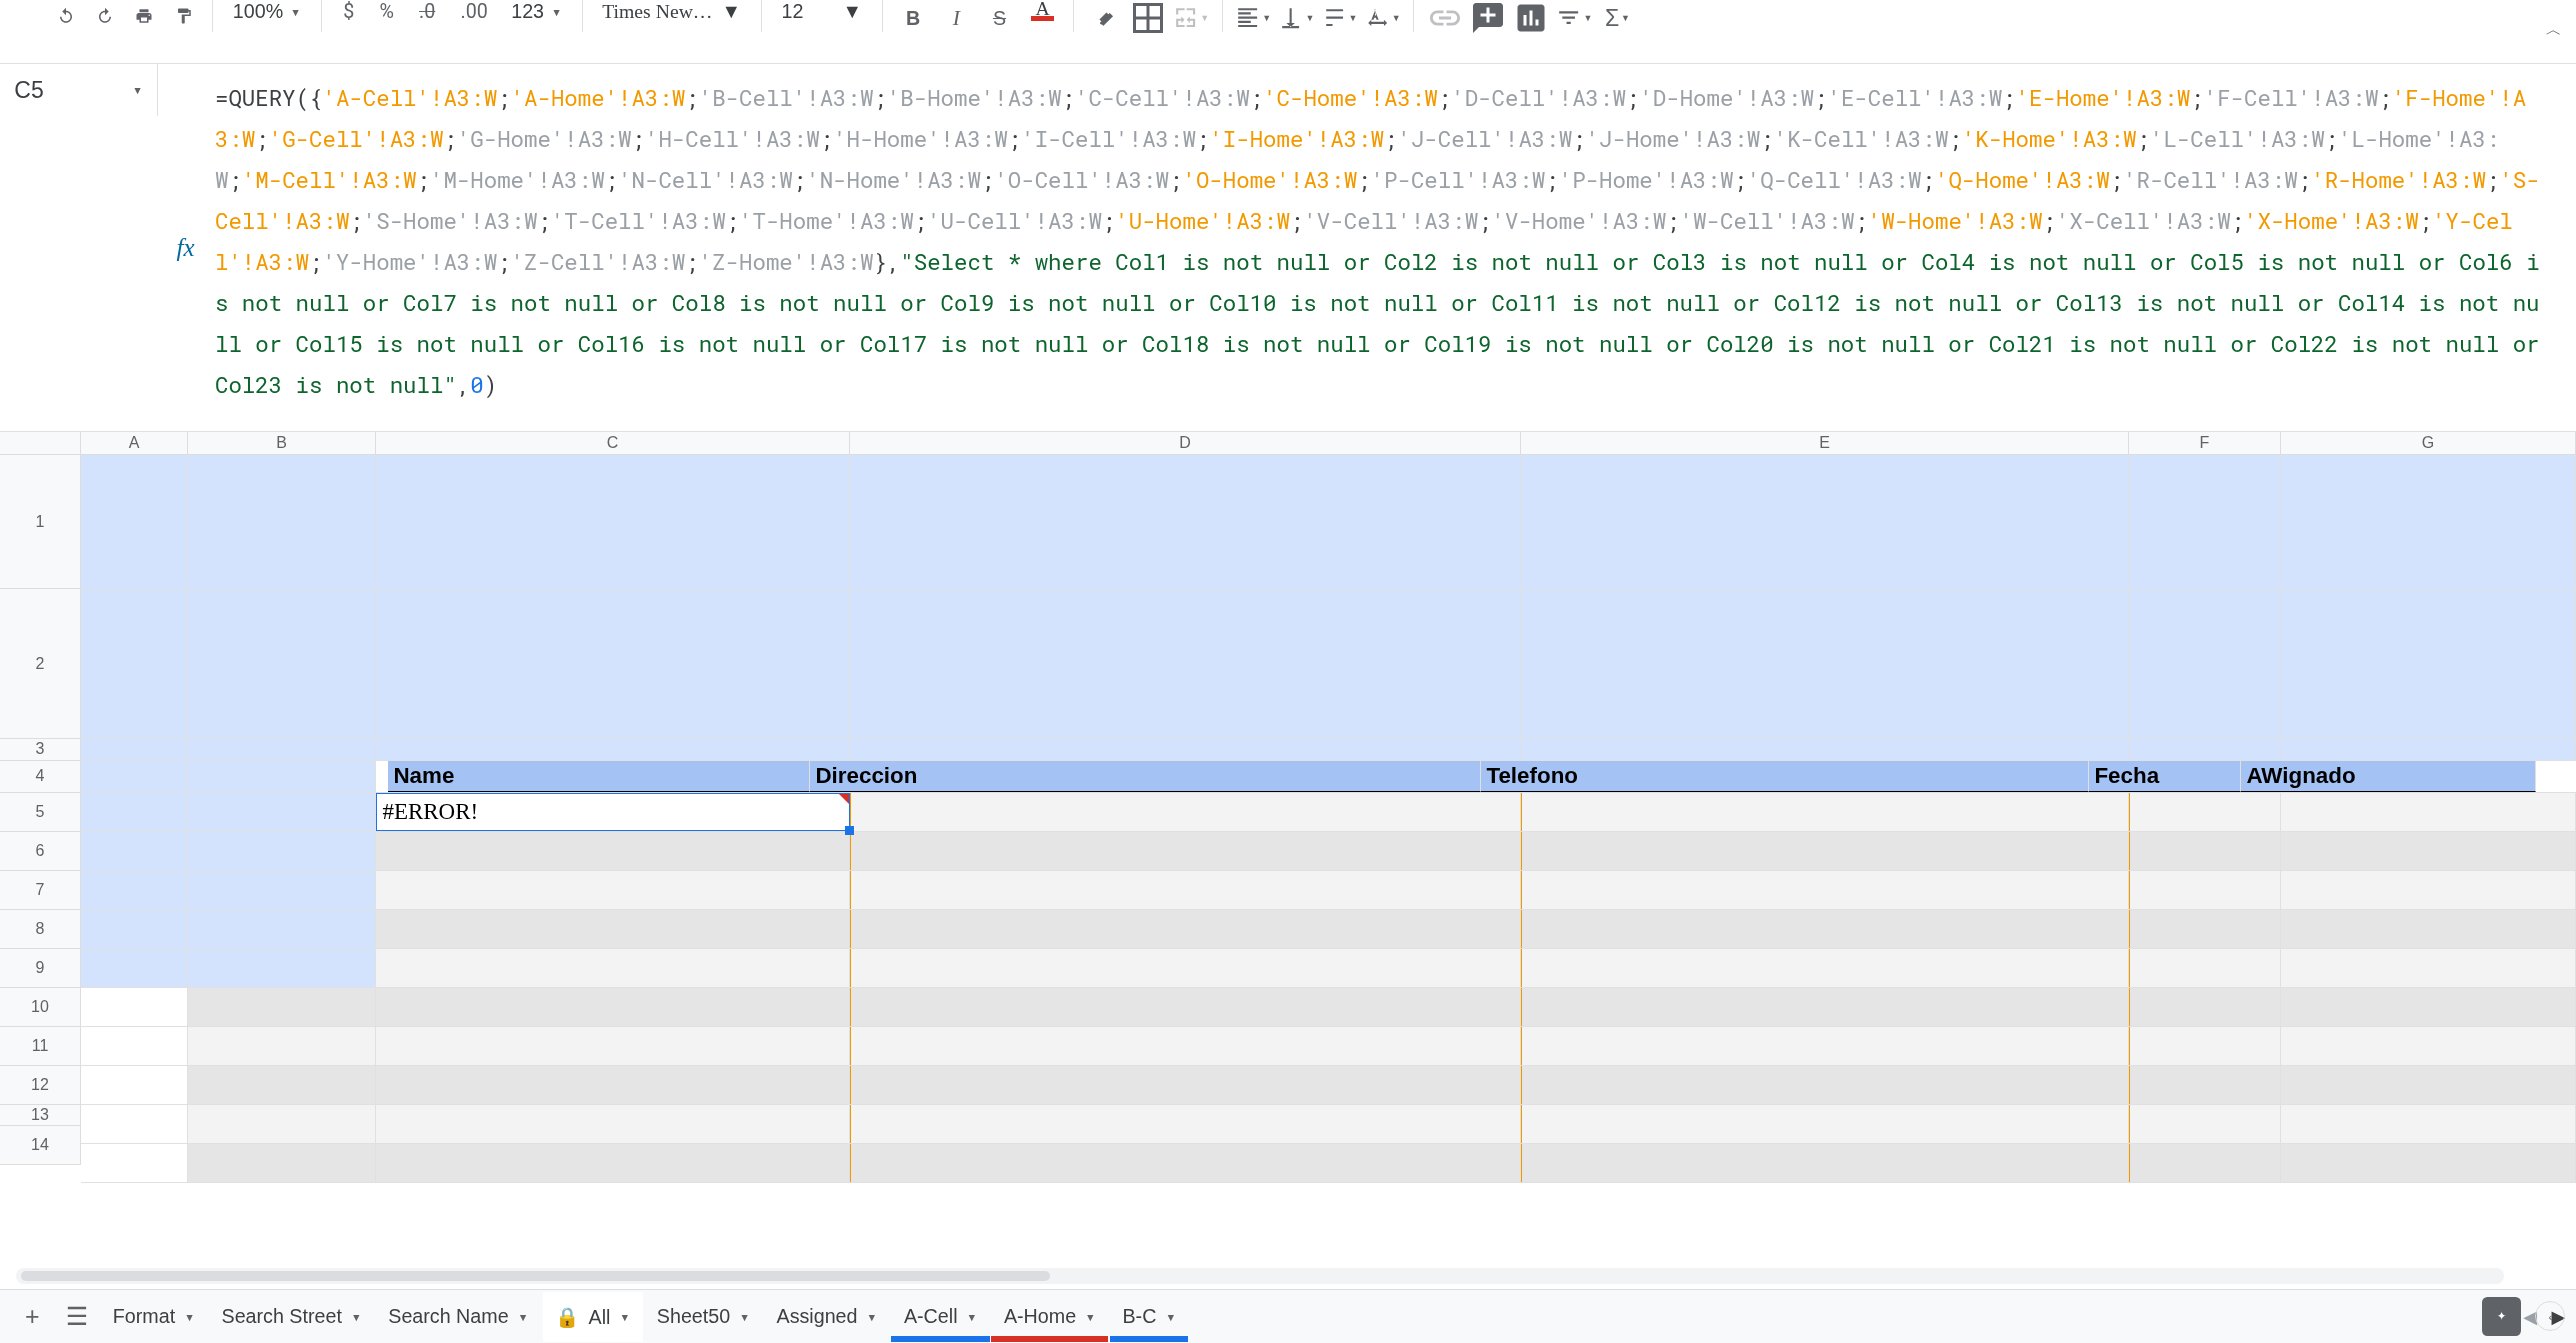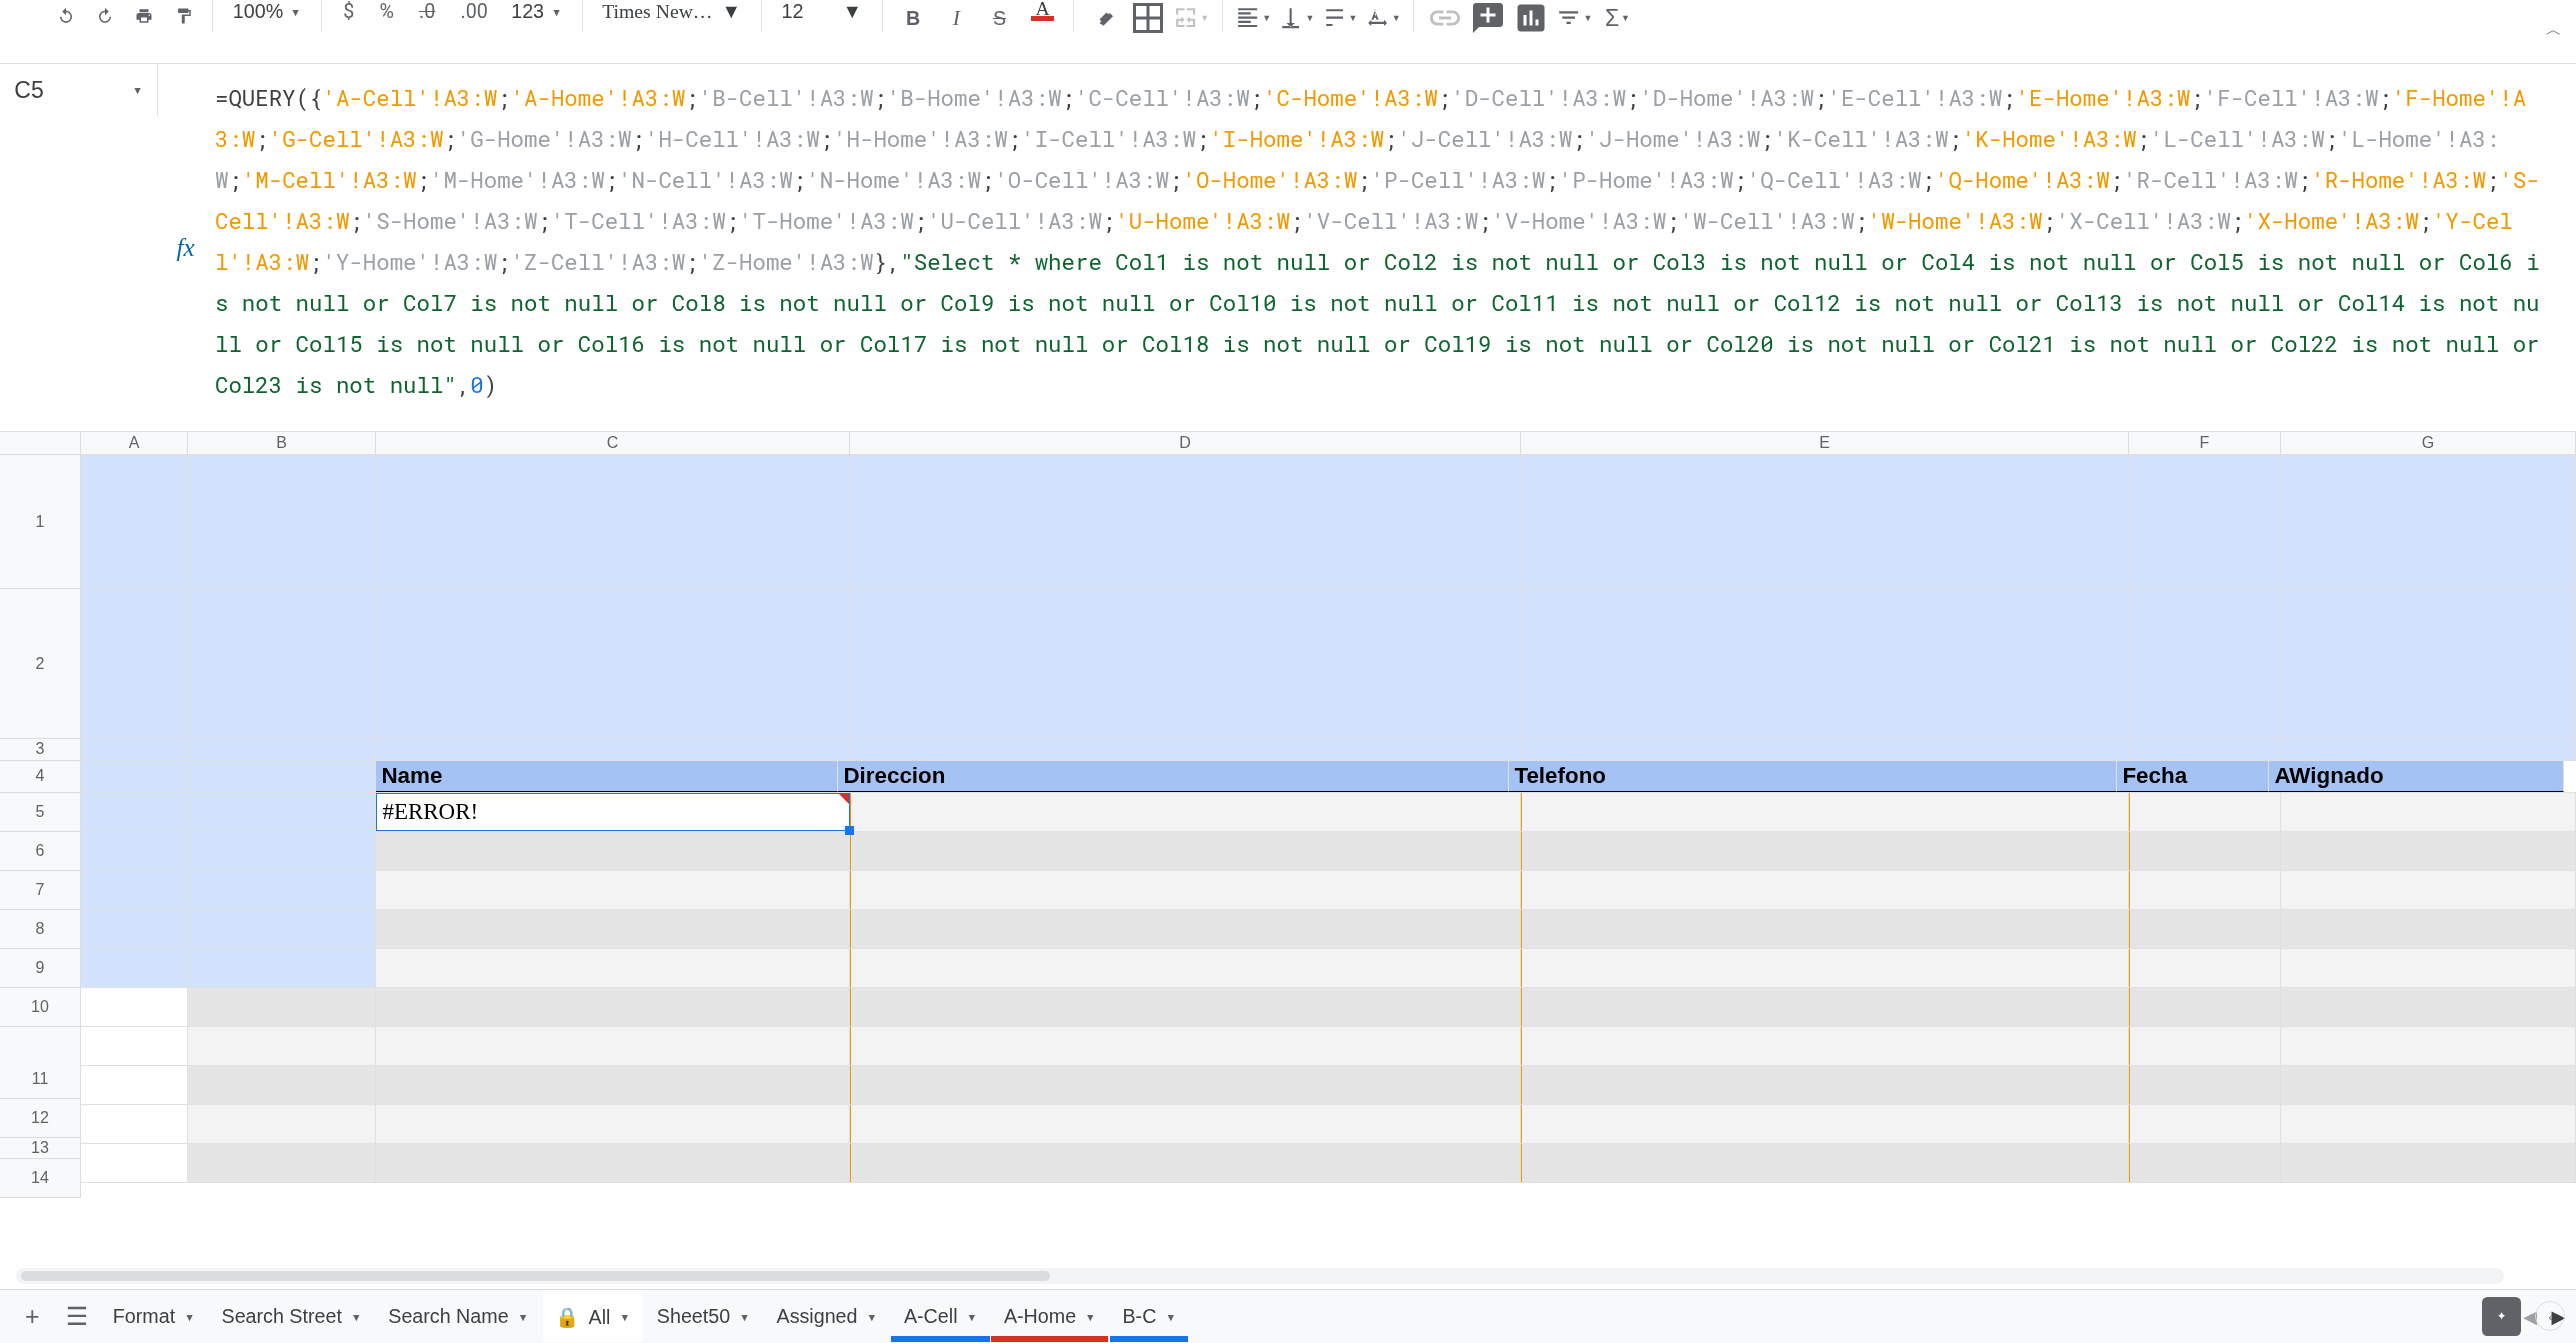--- a/index.html
+++ b/index.html
@@ -211,21 +211,21 @@
         <div class="row-head" style="height: 134px;">1</div>
         <div class="row-head" style="height: 150px;">2</div>
         <div class="row-head" style="height: 21.5px;">3</div>
         <div class="row-head" style="height: 32px;">4</div>
         <div class="row-head" style="height: 39px;">5</div>
         <div class="row-head" style="height: 39px;">6</div>
         <div class="row-head" style="height: 39px;">7</div>
         <div class="row-head" style="height: 39px;">8</div>
         <div class="row-head" style="height: 39px;">9</div>
         <div class="row-head" style="height: 39px;">10</div>
-        <div class="row-head" style="height: 39px; margin-top: 33px;">11</div>
+        <div class="row-head" style="height: 39px;">11</div>
         <div class="row-head" style="height: 39px;">12</div>
         <div class="row-head" style="height: 21px;">13</div>
         <div class="row-head" style="height: 39px;">14</div>
       </div>
   </div>
   <div style="flex:1;overflow:hidden">
     <div class="col-heads" id="col-heads">
         <div class="col-head" style="width: 107px;">A</div>
         <div class="col-head" style="width: 188px;">B</div>
         <div class="col-head" style="width: 474px;">C</div>
@@ -258,21 +258,21 @@
           <div class="cell sel-blue" style="width: 188px;"></div>
           <div class="cell sel-blue" style="width: 474px;"></div>
           <div class="cell sel-blue" style="width: 671px;"></div>
           <div class="cell sel-blue" style="width: 608px;"></div>
           <div class="cell sel-blue" style="width: 152px;"></div>
           <div class="cell sel-blue" style="width: 295px;"></div>
         </div>
         <div class="cell-row" style="height: 32px;">
           <div class="cell sel-blue" style="width: 107px;"></div>
           <div class="cell sel-blue" style="width: 188px;"></div>
-          <div class="cell hdr-blue" style="width: 462px;">Name</div>
+          <div class="cell hdr-blue" style="width: 422px; margin-left: 12px;">Name</div>
           <div class="cell hdr-blue" style="width: 671px;">Direccion</div>
           <div class="cell hdr-blue" style="width: 608px;">Telefono</div>
           <div class="cell hdr-blue" style="width: 152px;">Fecha</div>
           <div class="cell hdr-blue" style="width: 295px;">AWignado</div>
         </div>
         <div class="cell-row" style="height: 39px;">
           <div class="cell sel-blue" style="width: 107px;"></div>
           <div class="cell sel-blue" style="width: 188px;"></div>
           <div class="cell error-cell" style="width: 474px;">#ERROR!</div>
           <div class="cell stripe-light orange-left" style="width: 671px;"></div>

